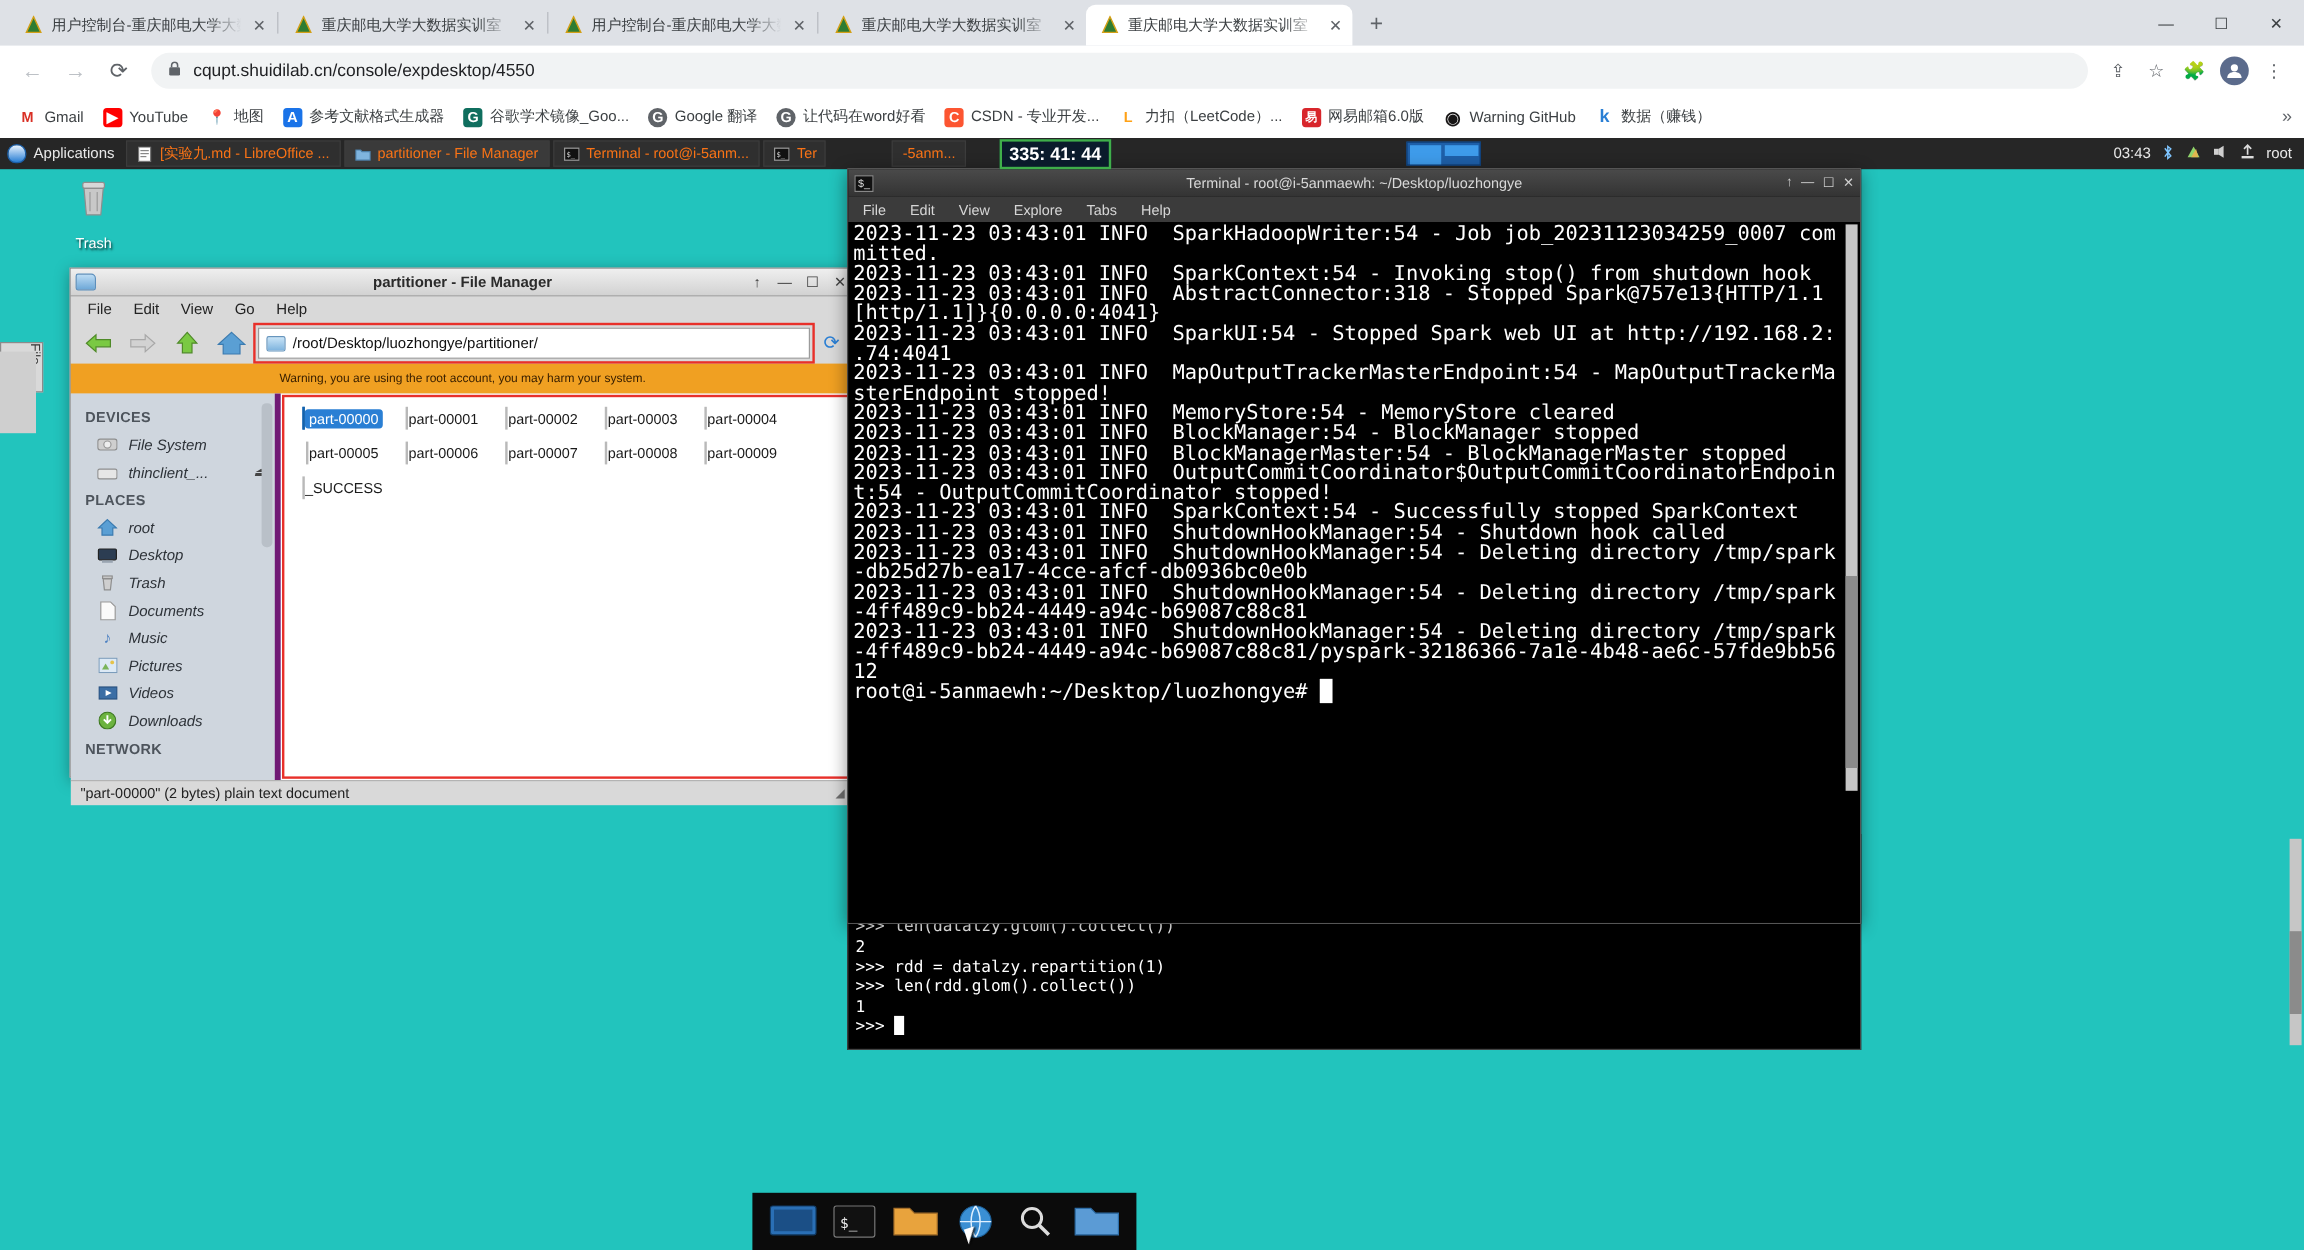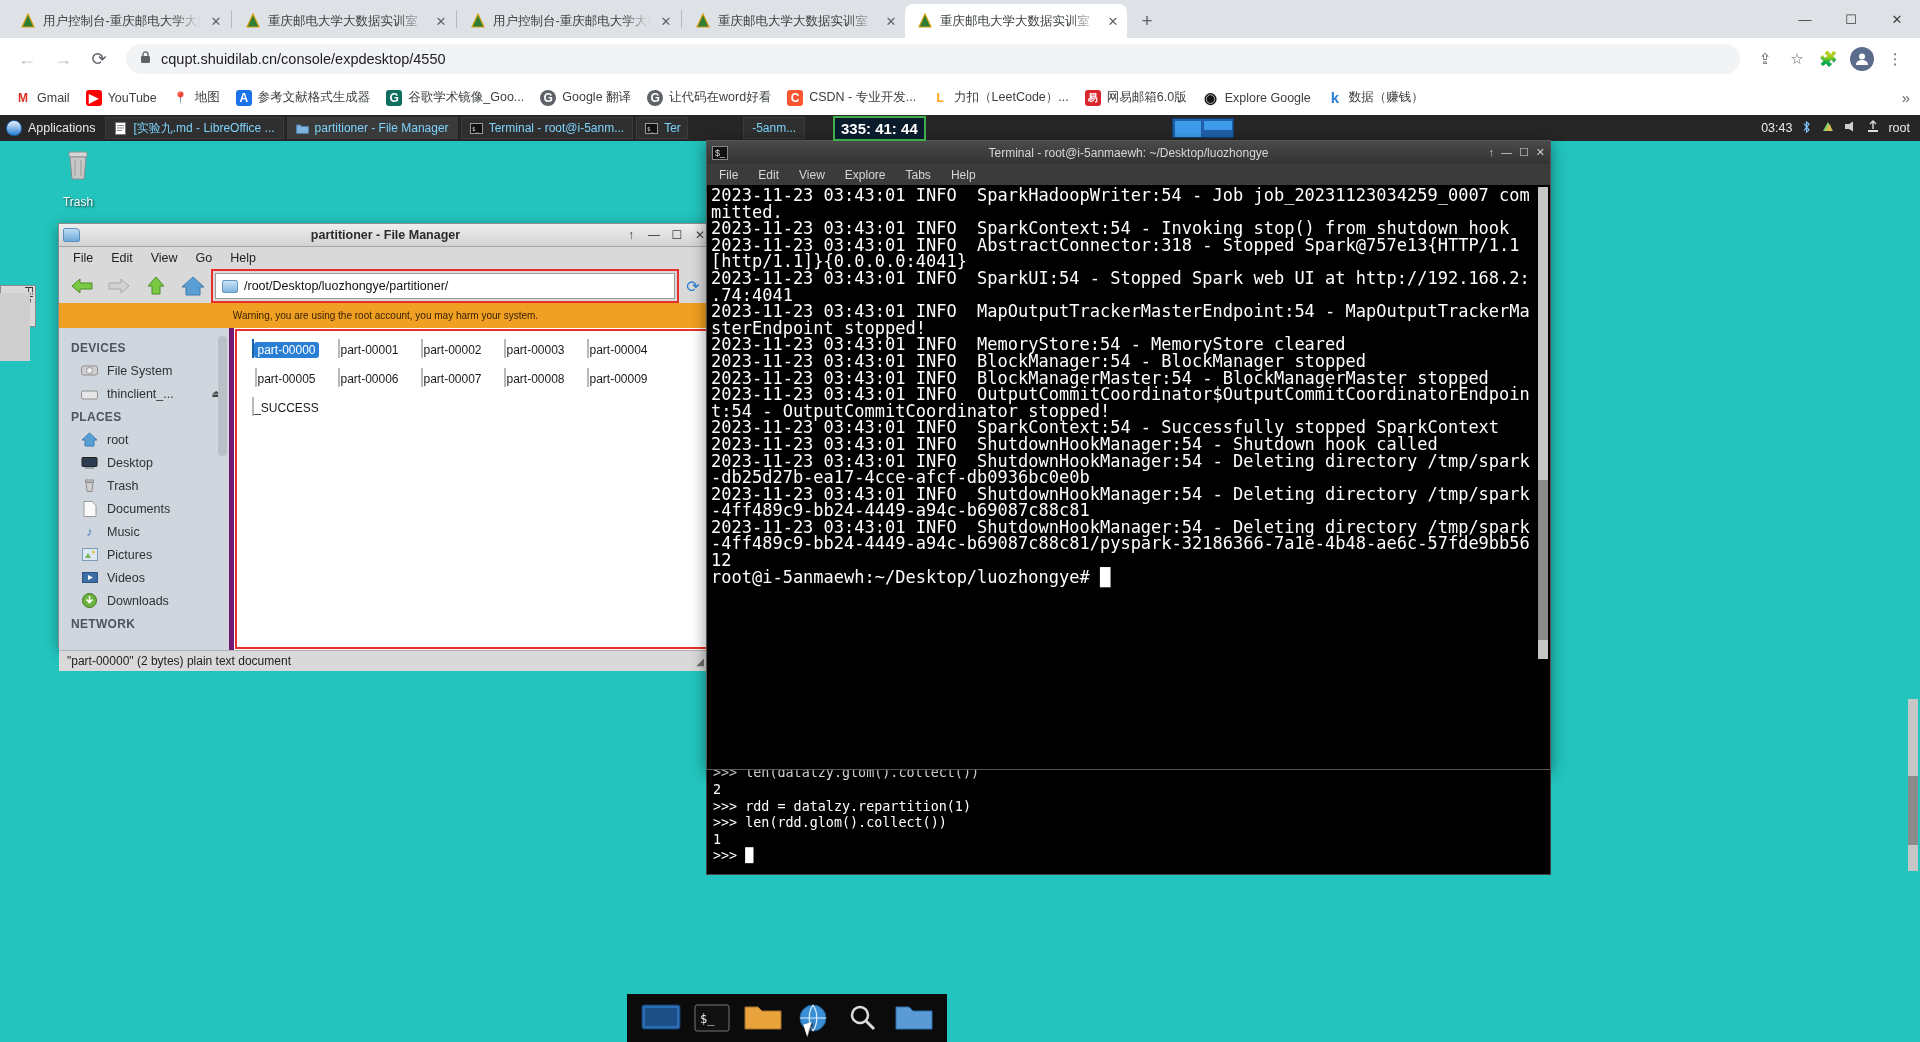--- a/index.html
+++ b/index.html
@@ -51,21 +51,21 @@
 
   
   #desktop { position:absolute; left:0; top:115px; width:1920px; height:927px; background:#22c4bd; overflow:hidden; }
 
   #xtaskbar { position:absolute; left:0; top:0; width:1920px; height:26px; background:#262626;
               display:flex; align-items:center; color:#e8e8e8; font-size:12.5px; }
   #applications { display:flex; align-items:center; gap:6px; padding:0 10px 0 6px; height:26px; }
   #applications .mouseicon { width:16px; height:16px; border-radius:50% 50% 45% 45%;
                              background:linear-gradient(#eaf4ff,#2a7fd4); border:1px solid #1b5fa8; }
   .tbtask { display:flex; align-items:center; gap:6px; height:22px; padding:0 8px; margin-right:3px;
-            font-size:12px; color:#7dd3fc; background:#2f2f2f; border:1px solid #3c3c3c;
+            font-size:12px; color:#f97316; background:#2f2f2f; border:1px solid #3c3c3c;
             max-width:210px; overflow:hidden; white-space:nowrap; }
   .tbtask.sel { background:#3a3a3a; }
   .tbtask .ticon { width:13px; height:13px; flex:none; }
   #clockbadge { background:#0a1b2b; color:#fff; font-weight:bold; font-size:15px; padding:2px 6px;
                 border:2px solid #3fae4a; position:absolute; left:833px; top:1px; z-index:5; }
   #pager { position:absolute; left:1172px; top:3px; width:62px; height:20px; background:#1e5fa8;
            border:1px solid #0e3f78; }
   #pager .p1 { position:absolute; left:2px; top:2px; width:26px; height:16px; background:#3e9bea; }
   #pager .p2 { position:absolute; left:31px; top:2px; width:28px; height:9px; background:#3e9bea; }
   #traybar { position:absolute; right:0; top:0; height:26px; display:flex; align-items:center; gap:9px;
@@ -95,21 +95,21 @@
              gap:6px; padding:0 6px; outline:2px solid #e8302a; outline-offset:2px; }
   #pathbox .pbicon { width:16px; height:13px; background:linear-gradient(#c9e4f7,#7fb4de);
                      border:1px solid #6695bd; border-radius:2px; flex:none; }
   #pathbox .ptext { font-size:12.5px; color:#111; }
   #reloadbtn { width:22px; text-align:center; color:#2a7fd4; font-size:16px; }
   #fmwarn { height:25px; background:#f0a022; display:flex; align-items:center; justify-content:center;
             font-size:10px; color:#3a2000; }
   #fmbody { display:flex; height:322px; }
   #fmside { width:175px; background:#cfd6de; border-right:5px solid #701a75; padding:8px 0; overflow:hidden; position:relative; }
   .sidehdr { font-size:12px; font-weight:bold; color:#4d545c; padding:5px 0 4px 12px; letter-spacing:.3px; }
-  .sideitem { display:flex; align-items:center; gap:9px; padding:3px 8px 3px 22px; font-size:12.5px; color:#2d3238; }
+  .sideitem { display:flex; align-items:center; gap:9px; padding:3px 8px 3px 22px; font-size:12.5px; color:#2d3238;font-style:italic; }
   .sideitem .sicon { width:17px; height:17px; flex:none; display:flex; align-items:center; justify-content:center; font-size:13px; }
   .sideitem .ejectmark { margin-left:auto; font-size:10px; color:#444; }
   #sidescroll { position:absolute; right:2px; top:8px; width:9px; height:120px; background:#b9c0c8; border-radius:4px; }
   #fmmain { flex:1; background:#fff; position:relative; outline:2px solid #e8302a; outline-offset:-3px; }
   #filegrid { padding:12px 6px 0 10px; display:flex; flex-wrap:wrap; align-content:flex-start; }
   .fileitem { width:83px; margin:0 0 11px 0; text-align:center; }
   .fileitem .fdoc { width:44px; height:54px; margin:0 auto 5px; background:#fbfbfb;
                     border:1px solid #b9b9b9; position:relative; overflow:hidden; }
   .fileitem .fdoc::after { content:""; position:absolute; left:5px; right:5px; top:6px; bottom:6px;
       background:repeating-linear-gradient(#c9c9c9 0 1px, transparent 1px 4px); }
@@ -282,21 +282,21 @@
     <div class="bm">
         <span class="bmicon" style="color:#ffa116">L</span>
         <span>力扣（LeetCode）...</span>
       </div>
     <div class="bm">
         <span class="bmicon" style="background:#d8262c;color:#fff;font-size:10px">易</span>
         <span>网易邮箱6.0版</span>
       </div>
     <div class="bm">
         <span class="bmicon" style="color:#171515;font-size:15px">◉</span>
-        <span>Explore Google</span>
+        <span>Warning GitHub</span>
       </div>
     <div class="bm">
         <span class="bmicon" style="color:#2a7fd4;font-size:15px">k</span>
         <span>数据（赚钱）</span>
       </div>
     <div id="bmoverflow">»</div>
   </div>
 </div>
 
 <div id="desktop">

